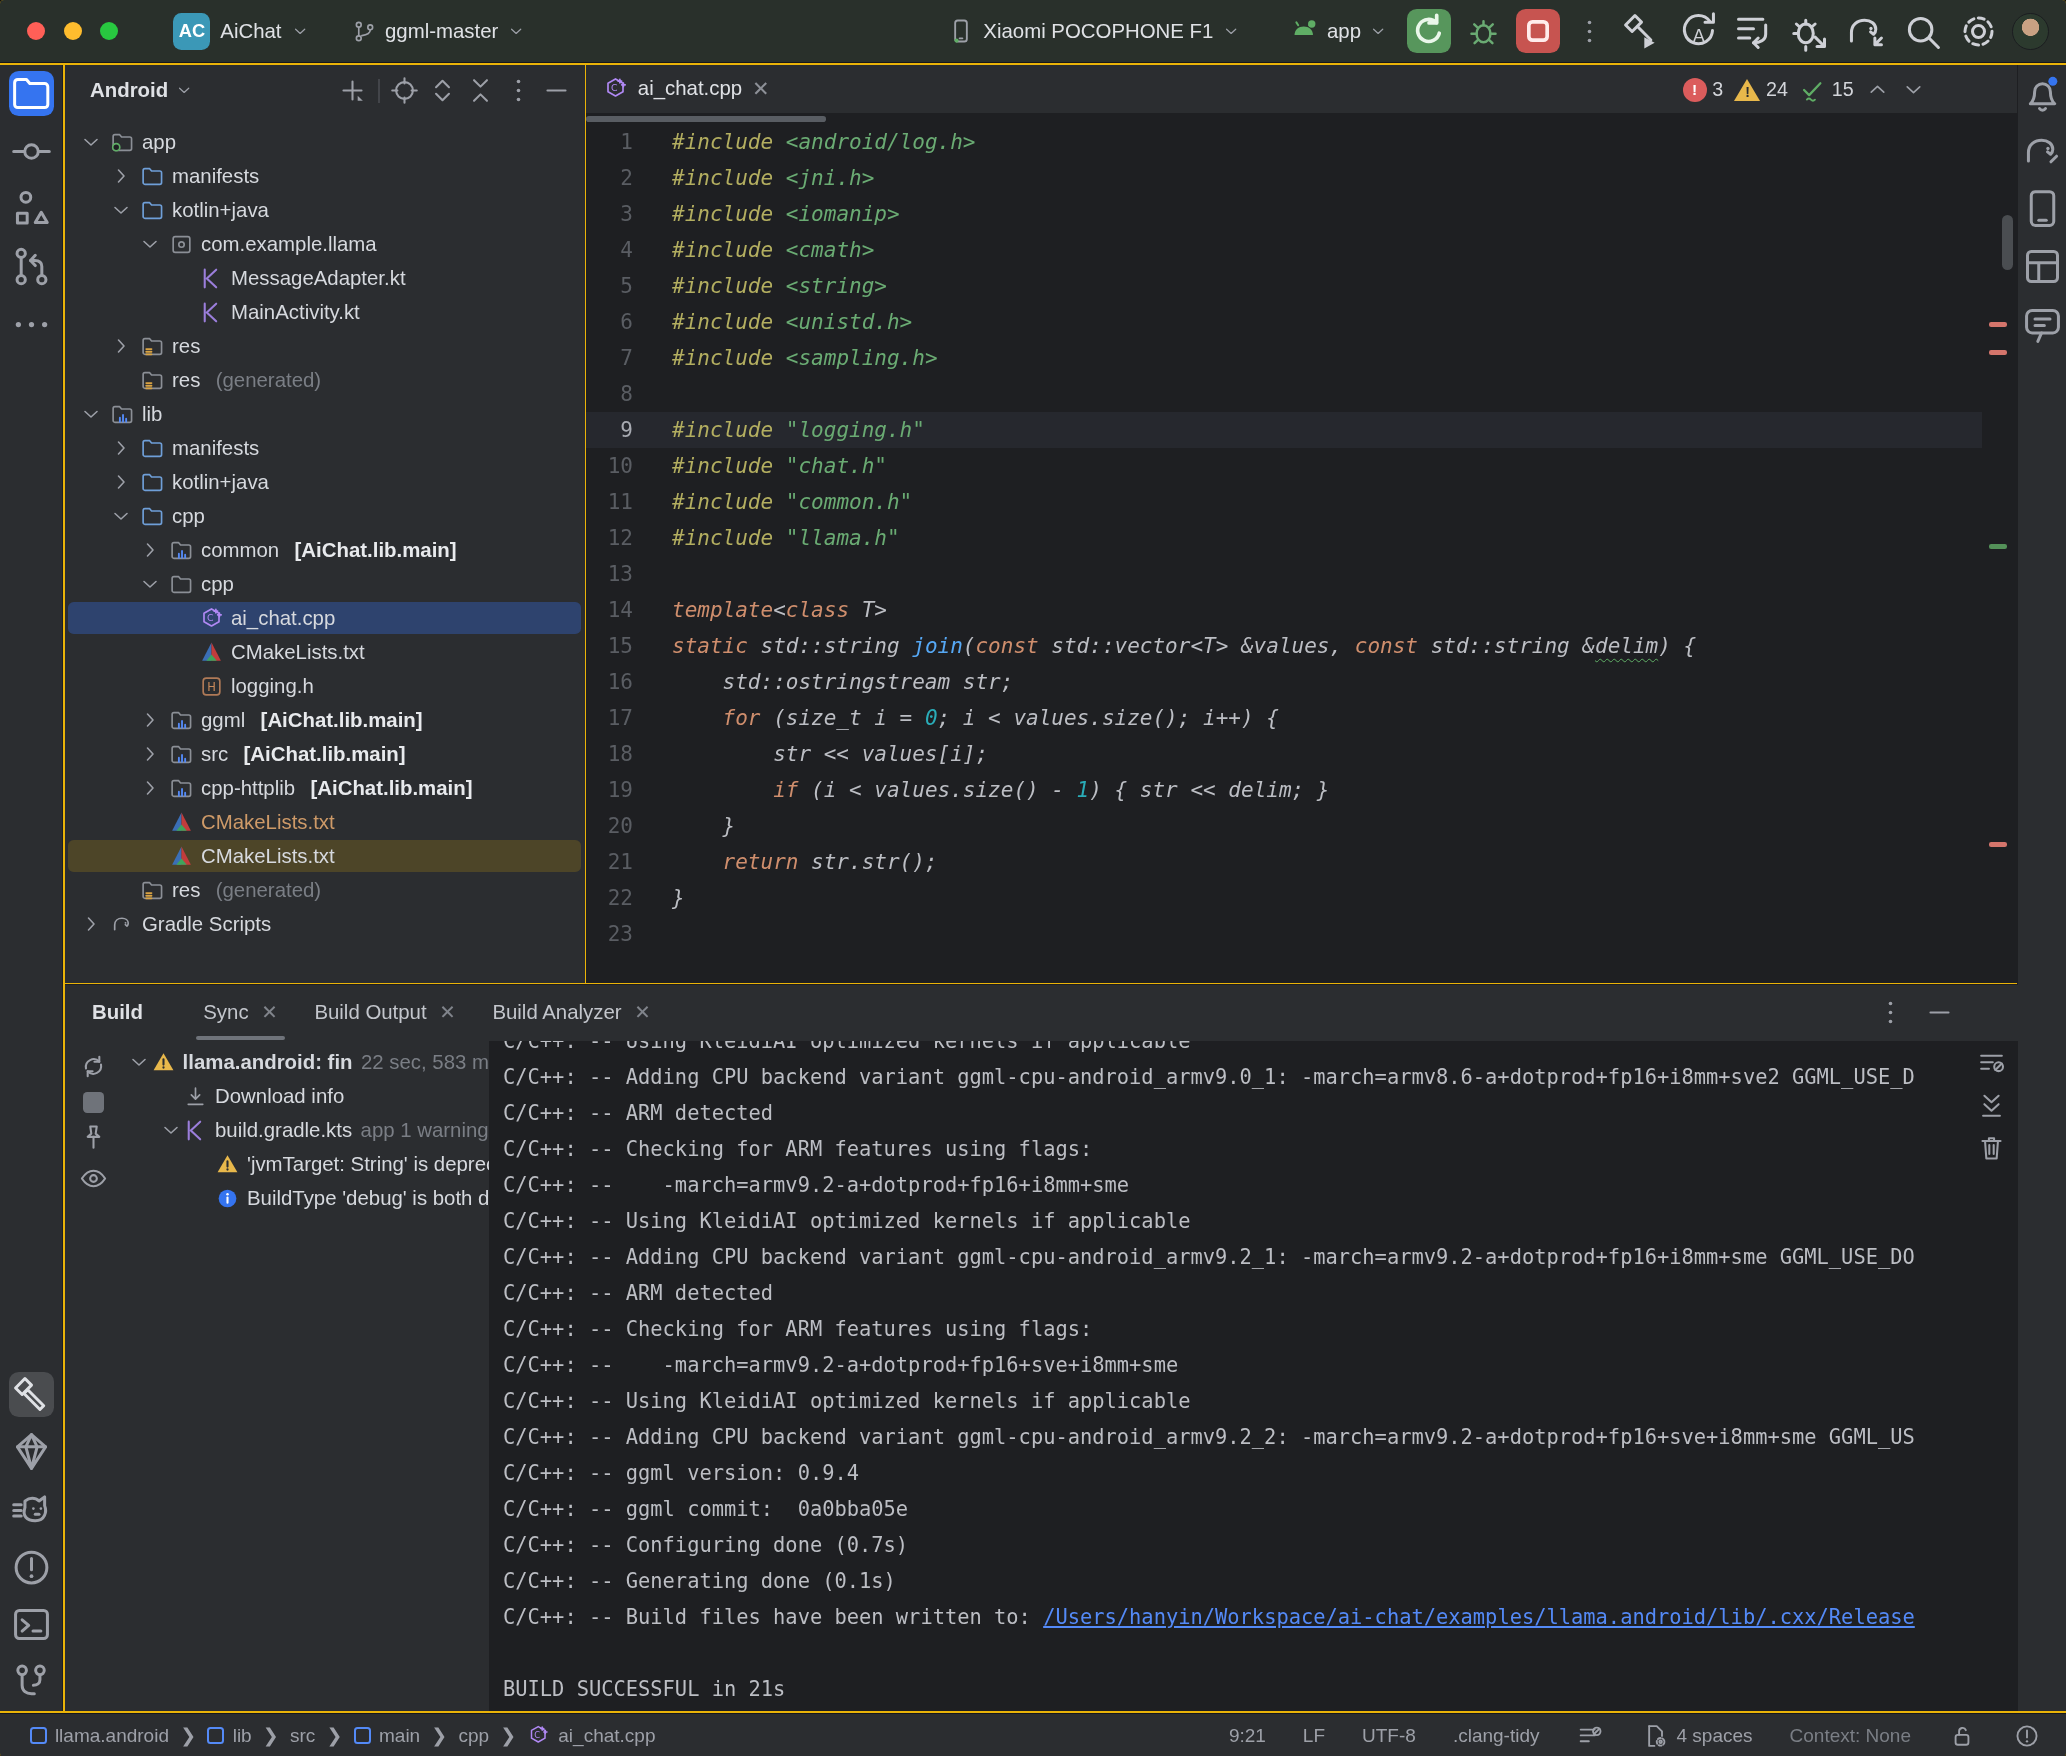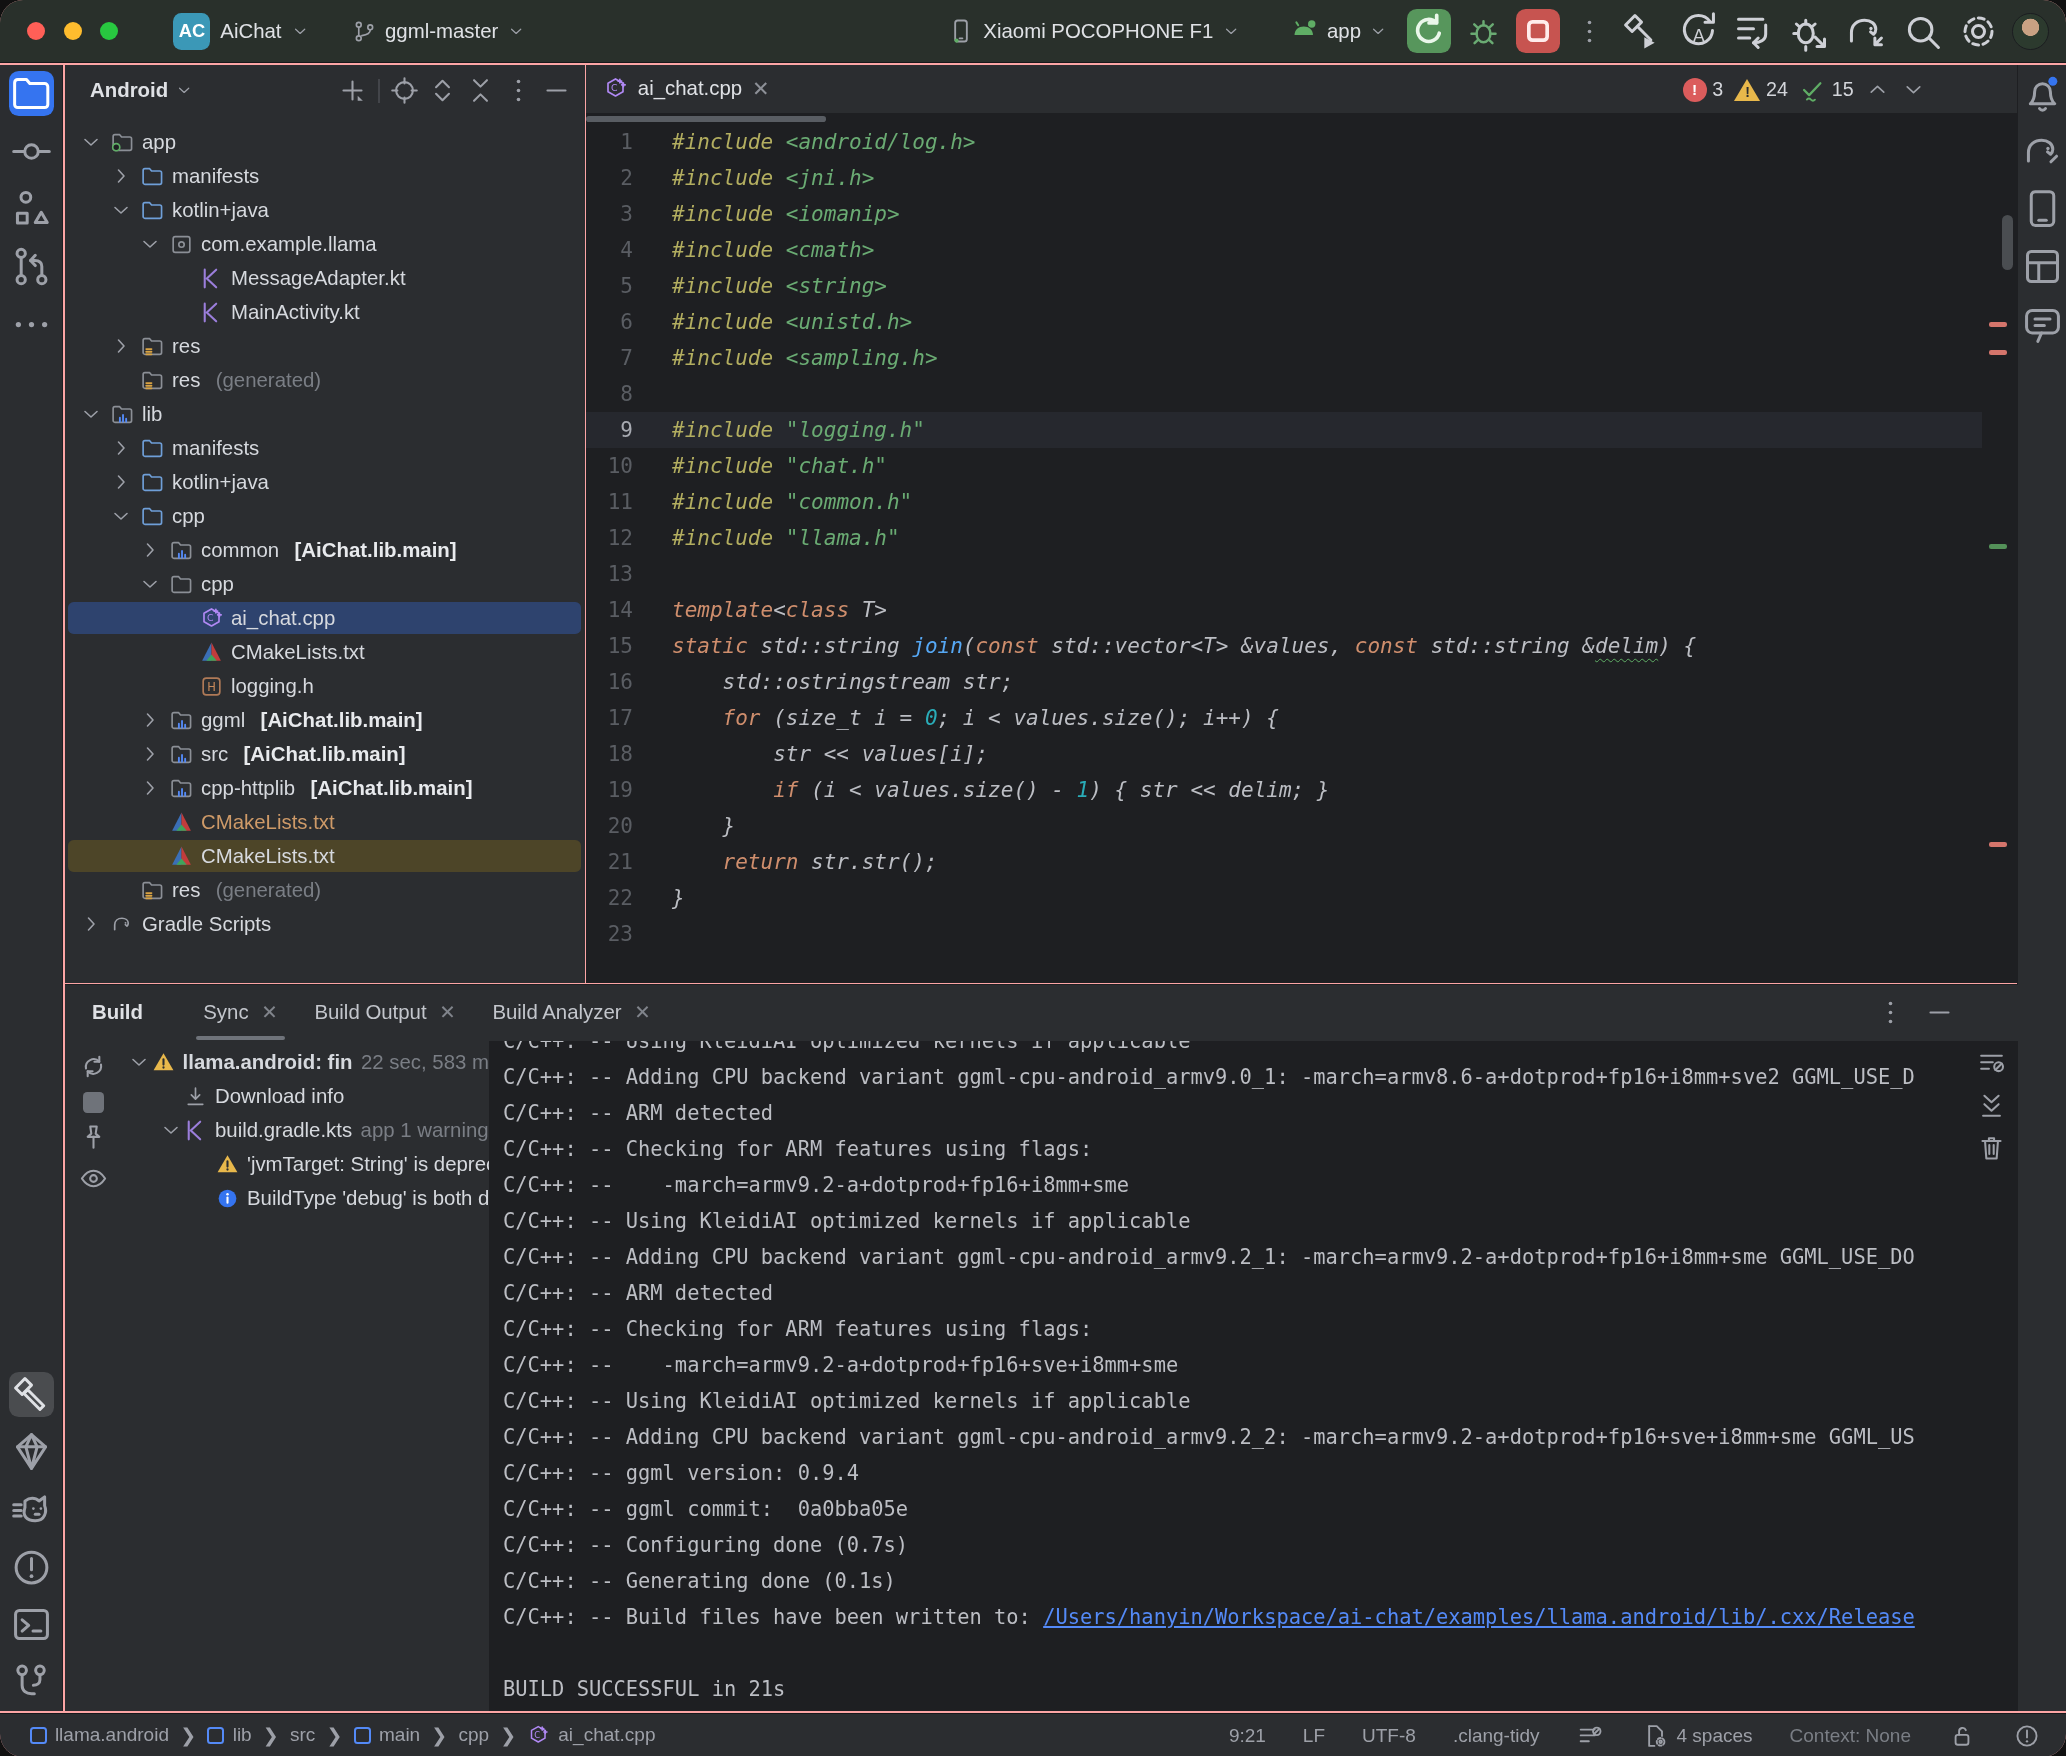--- a/index.html
+++ b/index.html
@@ -1,18 +1,18 @@
 <!DOCTYPE html>
 <html style="font-size:11.2px"><head>
 <meta charset="utf-8">
 <style>
   *{margin:0;padding:0;box-sizing:border-box;}
   html,body{background:#111;}
-  .window{position:relative;width:2066px;height:1757px;background:#fca5a5;
-    font-family:"Liberation Sans",sans-serif;color:#bcbec4;overflow:hidden;border-radius:23px;}
+  .window{position:relative;width:2066px;height:1757px;background:#eab308;
+    font-family:"Liberation Sans",sans-serif;color:#bcbec4;overflow:hidden;border-radius:4px;}
   .ic{display:inline-flex;align-items:center;justify-content:center;color:#9da0a8;}
   .ic svg{stroke:currentColor;fill:none;stroke-width:1.6;stroke-linecap:round;stroke-linejoin:round;}
 
   
   .titlebar{position:absolute;left:0;top:0;width:2066px;height:63px;background:#29302b;
     border-bottom:1.4px solid #17181b;display:flex;align-items:center;}
   .traffic{display:flex;gap:18.3px;margin-left:27px;}
   .tl{width:18.3px;height:18.3px;border-radius:50%;}
   .proj-chip{display:flex;align-items:center;gap:9.8px;margin-left:55px;}
   .ac-badge{width:37px;height:37px;border-radius:8.4px;background:#3b98b7;color:#fff;font-weight:bold;
@@ -100,21 +100,21 @@
   .brow .meta{color:#7a7e85;margin-left:8.4px;}
   .console{position:absolute;left:424px;top:0;right:0;bottom:0;background:#1e1f22;overflow:hidden;
     font-family:"DejaVu Sans Mono",monospace;font-size:20.4px;line-height:36px;color:#bcbec4;padding-left:14px;white-space:pre;}
   .console .link{color:#548af7;text-decoration:underline;}
   .console-toolbar{position:absolute;right:11.2px;top:7px;display:flex;flex-direction:column;gap:11.2px;z-index:2;}
   .console-toolbar .ic{width:31px;height:31px;background:#1e1f22;}
 
   
   .statusbar{position:absolute;left:0;top:1713px;width:2066px;height:44px;background:#2b2d30;border-top:1.4px solid #17181b;
     display:flex;align-items:center;font-size:19px;color:#9da0a8;}
-  .crumbs{display:flex;align-items:flex-start;gap:11.2px;margin-left:29.5px;}
+  .crumbs{display:flex;align-items:center;gap:11.2px;margin-left:29.5px;}
   .crumb{display:flex;align-items:center;gap:8.4px;}
   .mod-ic{width:17px;height:17px;border:2.1px solid #548af7;border-radius:3.5px;}
   .sb-right{margin-left:auto;display:flex;align-items:center;gap:37px;margin-right:25px;}
   .sb-right .dim{color:#7a7e85;}
   .sb-right .ic{width:28px;height:28px;}
 </style>
 </head>
 <body>
 
 <div class="window">

